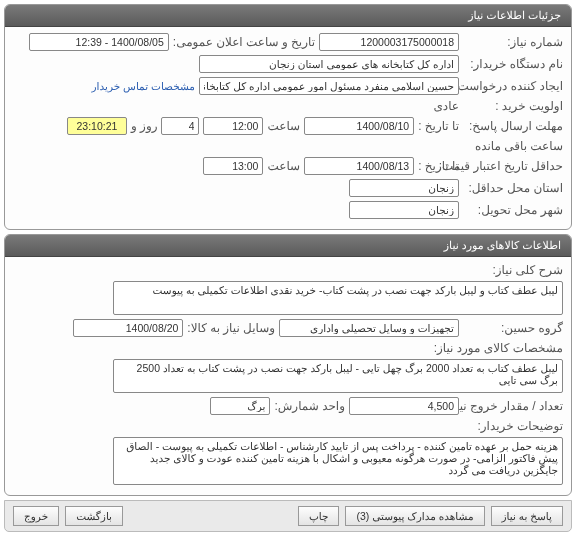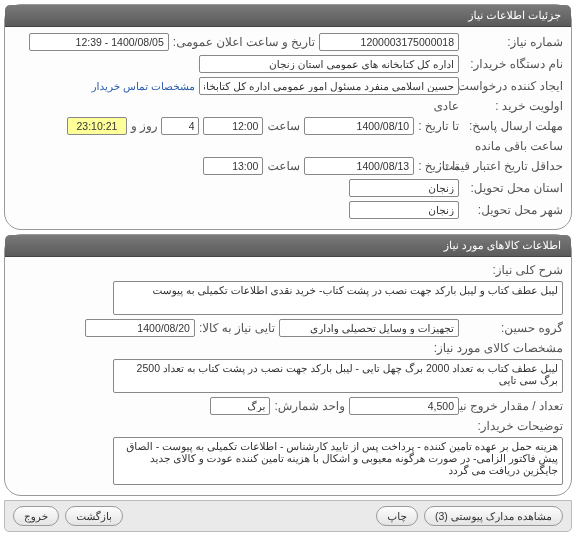--- a/index.html
+++ b/index.html
@@ -6,21 +6,21 @@
   body {
     font-family: Tahoma, Arial, sans-serif;
     font-size: 11px;
     background: #fff;
     width: 576px;
     direction: rtl;
     color: #333;
   }
   .panel {
     border: 1px solid #999;
-    border-radius: 17px;
+    border-radius: 6px;
     margin: 4px;
     background: #fdfdfd;
   }
   .panel-header {
     background: linear-gradient(#7a7a7a, #5a5a5a);
     color: #fff;
     padding: 4px 10px;
     font-size: 11px;
     border-radius: 5px 5px 0 0;
     border-bottom: 1px solid #444;
@@ -70,21 +70,21 @@
     padding: 5px 8px;
     display: flex;
     gap: 6px;
     align-items: center;
   }
   button {
     font-family: Tahoma, Arial, sans-serif;
     font-size: 10.5px;
     background: linear-gradient(#fdfdfd, #e4e4e4);
     border: 1px solid #999;
-    border-radius: 10px;
+    border-radius: 0;
     padding: 3px 10px;
     cursor: pointer;
     color: #333;
   }
   .spacer { flex: 1; }
   .yellow {
     background: #ffff99 !important;
     text-align: center;
   }
 </style>
@@ -132,21 +132,21 @@
 
     <div class="row">
       <span class="label label-w1">حداقل تاریخ اعتبار قیمت:</span>
       <span class="label">تا تاریخ :</span>
       <input type="text" class="inp-md" value="1400/08/13" style="">
       <span class="label">ساعت</span>
       <input type="text" class="inp-sm" value="13:00" style="">
     </div>
 
     <div class="row">
-      <span class="label label-w1">استان محل تحویل:</span>
+      <span class="label label-w1">استان محل حداقل:</span>
       <input type="text" class="inp-md" value="زنجان" style="">
     </div>
 
     <div class="row">
       <span class="label label-w1">شهر محل تحویل:</span>
       <input type="text" class="inp-md" value="زنجان" style="">
     </div>
 
   </div>
 </div>
@@ -156,21 +156,21 @@
   <div class="panel-body">
 
     <div class="row">
       <span class="label label-w1">شرح کلی نیاز:</span>
       <textarea class="txtarea" style="">لیبل عطف کتاب و لیبل بارکد جهت نصب در پشت کتاب- خرید نقدی اطلاعات تکمیلی به پیوست</textarea>
     </div>
 
     <div class="row">
       <span class="label label-w1">گروه حسین:</span>
       <input type="text" style="width: 180px;" value="تجهیزات و وسایل تحصیلی واداری">
-      <span class="label">تایی نیاز به کالا:</span>
+      <span class="label">وسایل نیاز به کالا:</span>
       <input type="text" class="inp-md" value="1400/08/20" style="">
     </div>
 
     <div class="row">
       <span class="label label-w1">مشخصات کالای مورد نیاز:</span>
       <textarea class="txtarea" style="">لیبل عطف کتاب به تعداد 2000 برگ چهل تایی - لیبل بارکد جهت نصب در پشت کتاب به تعداد 2500 برگ سی تایی</textarea>
     </div>
 
     <div class="row">
       <span class="label label-w1">تعداد / مقدار خروج نیاز</span>
@@ -181,18 +181,19 @@
 
     <div class="row">
       <span class="label label-w1">توضیحات خریدار:</span>
       <textarea class="txtarea-lg" style="">هزینه حمل بر عهده تامین کننده - پرداخت پس از تایید کارشناس - اطلاعات تکمیلی به پیوست - الصاق پیش فاکتور الزامی- در صورت هرگونه معیوبی و اشکال با هزینه تامین کننده عودت و کالای جدید جایگزین دریافت می گردد</textarea>
     </div>
 
   </div>
 </div>
 
 <div class="footer">
+  <button>پاسخ به نیاز</button>
   <button>مشاهده مدارک پیوستی (3)</button>
   <button>چاپ</button>
   <span class="spacer"></span>
   <button>بازگشت</button>
   <button>خروج</button>
 </div>
 
 </body></html>

